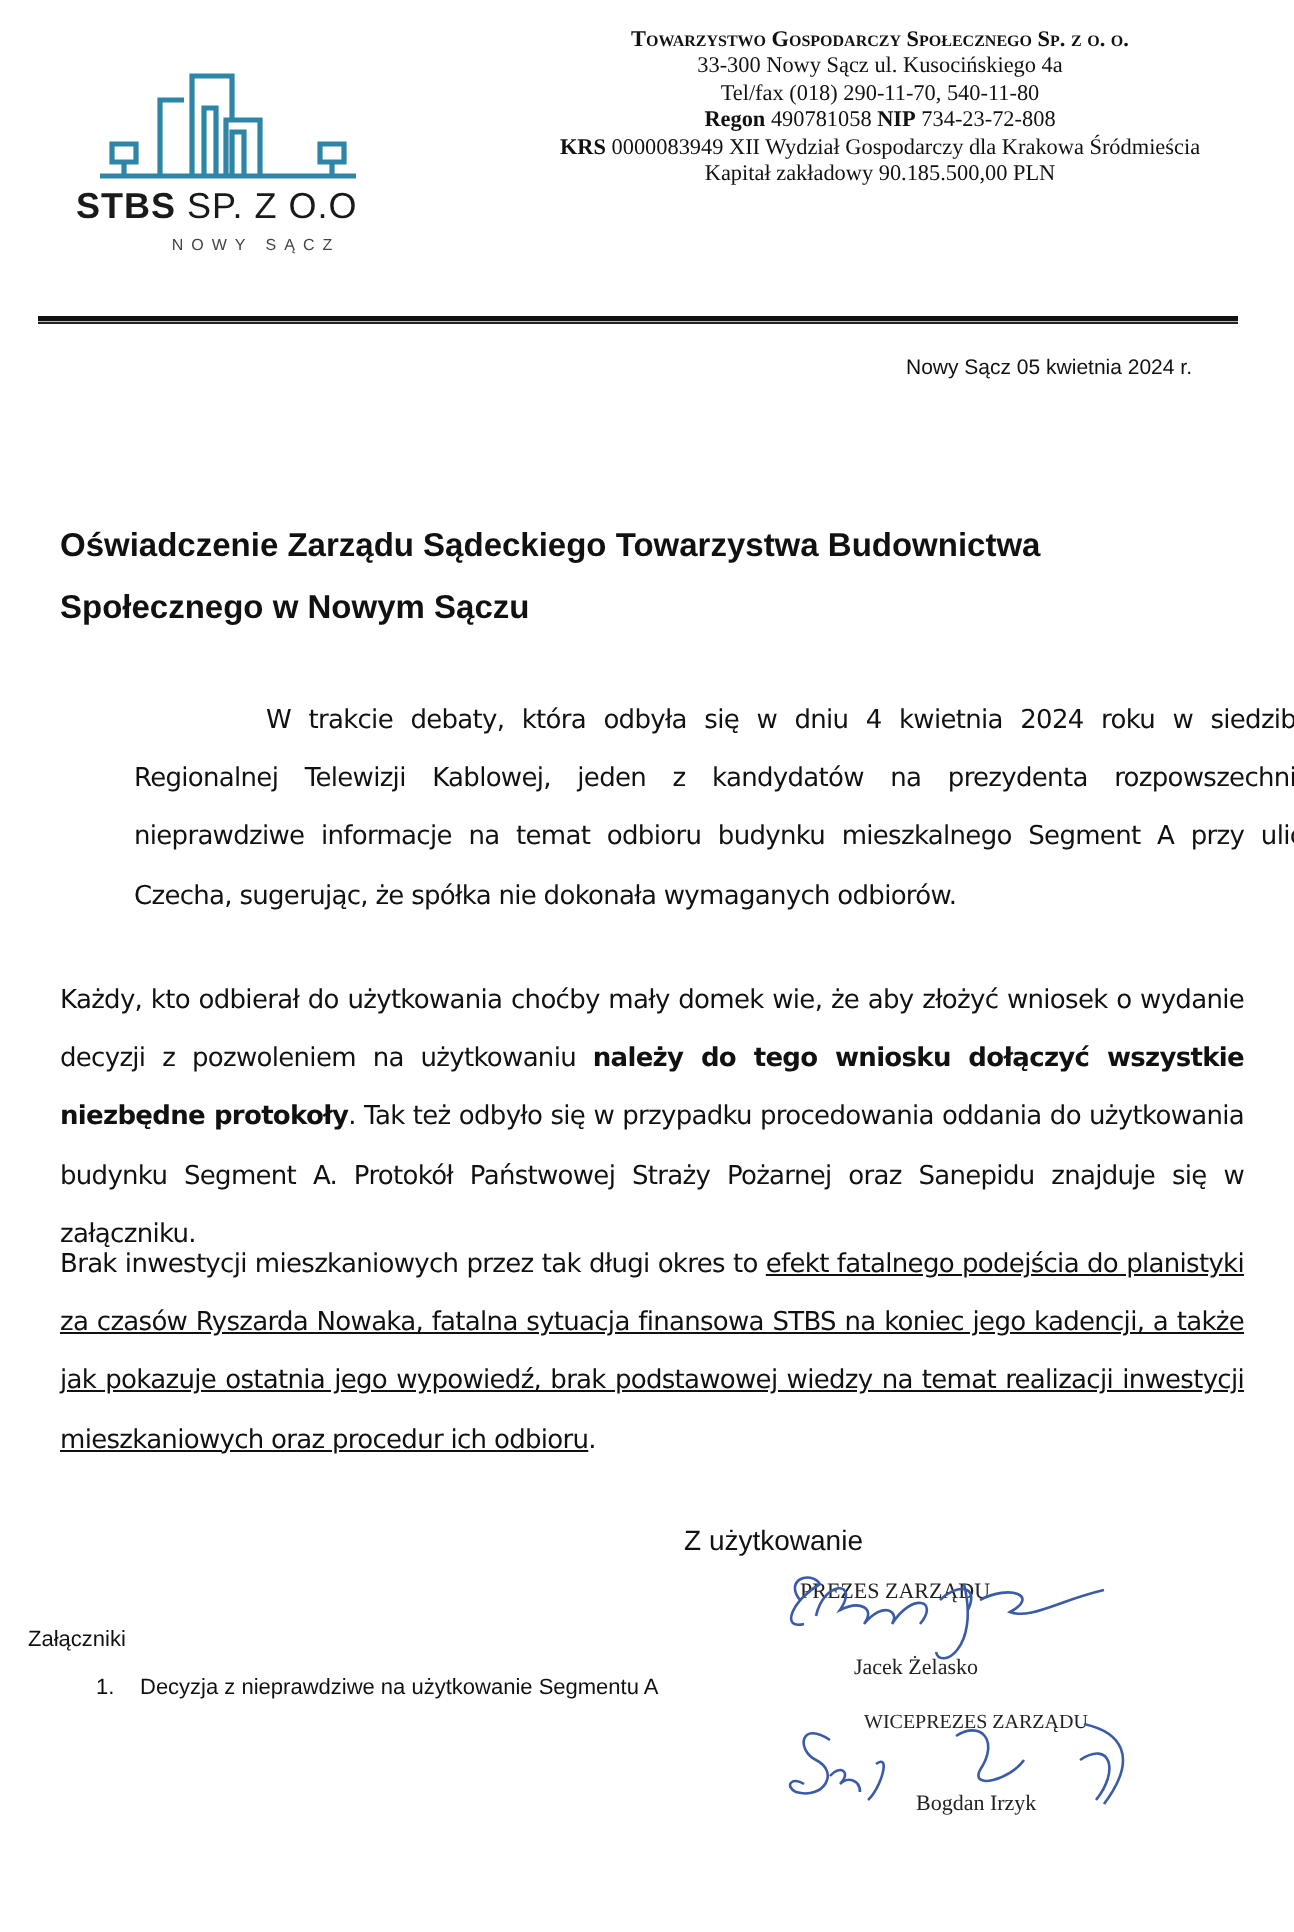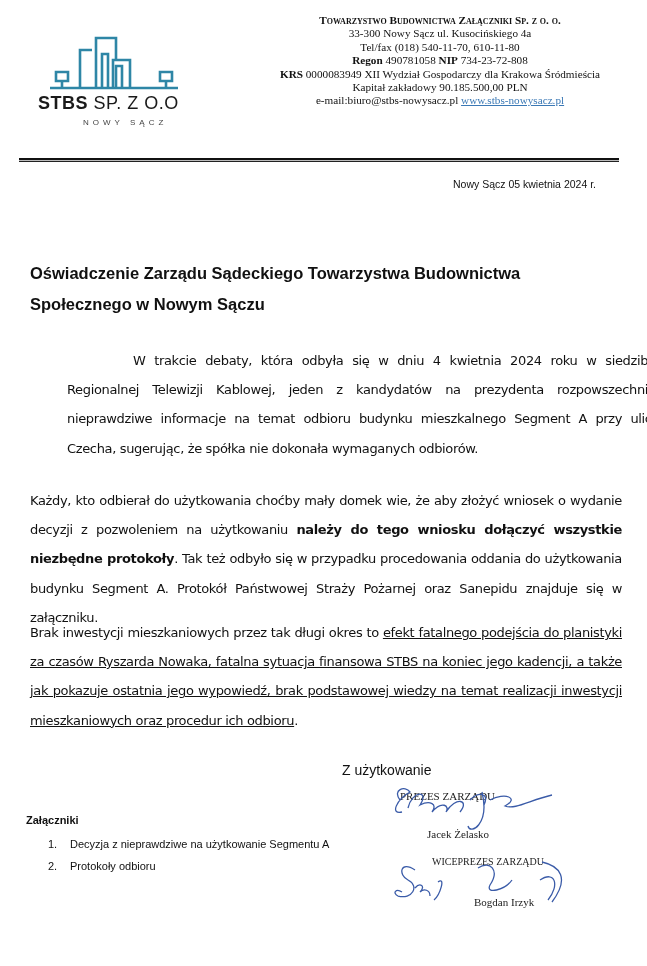--- a/index.html
+++ b/index.html
@@ -2,69 +2,68 @@
 <html><head>
 <meta charset="utf-8">
 <style>
   html,body{margin:0;padding:0;}
   body{width:647px;height:966px;background:#ffffff;position:relative;overflow:hidden;color:#111;}
   .abs{position:absolute;}
   
   .logo-icon{left:50px;top:32px;width:128px;height:60px;}
   .logo-text{left:38px;top:93px;width:180px;font-family:"Liberation Sans",sans-serif;font-size:18px;color:#1a1a1a;letter-spacing:0.5px;white-space:nowrap;}
   .logo-text b{font-weight:700;}
-  .logo-sub{left:83px;top:118px;width:120px;font-family:"Liberation Sans",sans-serif;font-size:8px;letter-spacing:4px;color:#444;white-space:nowrap;}
+  .logo-sub{left:68px;top:118px;width:120px;font-family:"Liberation Sans",sans-serif;font-size:8px;letter-spacing:4px;color:#444;white-space:nowrap;text-align:center;}
   
   .lh{left:240px;top:14px;width:400px;text-align:center;font-family:"Liberation Serif",serif;font-size:11.2px;line-height:13.4px;color:#111;}
   .lh .sc{font-variant:small-caps;font-weight:700;}
   .lh .link{color:#3a78b5;text-decoration:underline;}
   .rule{left:19px;top:158px;width:600px;height:4px;background:linear-gradient(to bottom,#111 0,#111 62%,#bbb 62%,#bbb 75%,#222 75%);}
   .date{left:453px;top:178px;font-family:"Liberation Sans",sans-serif;font-size:10.5px;color:#111;white-space:nowrap;}
   .title{left:30px;top:258px;width:600px;text-align:left;font-family:"Liberation Sans",sans-serif;font-weight:700;font-size:16.5px;line-height:31px;color:#111;}
   .body{left:30px;width:592px;font-family:"DejaVu Sans",sans-serif;font-size:13px;line-height:29.2px;color:#111;text-align:justify;letter-spacing:-0.35px;}
   .p1{top:346px;margin-left:37px;}
   .p1 .indent{display:inline-block;width:66px;}
   .p2{top:486px;}
   .p3{top:618px;}
   .u{text-decoration:underline;}
   .closing{left:342px;top:762px;font-family:"Liberation Sans",sans-serif;font-size:14px;color:#111;}
-  .att-title{left:26px;top:814px;font-family:"Liberation Sans",sans-serif;font-size:11px;color:#111;font-weight:bold;}
+  .att-title{left:14px;top:814px;font-family:"Liberation Sans",sans-serif;font-size:11px;color:#111;}
   .att-list{left:48px;top:833px;font-family:"Liberation Sans",sans-serif;font-size:11px;line-height:22px;color:#111;margin:0;padding:0;list-style:none;}
   .att-list li .num{display:inline-block;width:22px;}
   .stamp{font-family:"Liberation Serif",serif;color:#222;white-space:nowrap;}
   .stamp1{left:400px;top:790px;font-size:11px;}
   .name1{left:427px;top:828px;font-size:11px;}
   .stamp2{left:432px;top:856px;font-size:10px;}
-  .name2{left:458px;top:896px;font-size:11px;margin-left:16px;}
+  .name2{left:458px;top:896px;font-size:11px;}
   .sig{left:0;top:0;width:647px;height:966px;pointer-events:none;}
 </style>
 </head>
 <body>
 
 <svg class="abs logo-icon" viewBox="0 0 128 60" fill="none" stroke="#2e86a6" stroke-width="2.6">
   <path d="M0 56 H128"></path>
   <path d="M12 56 V49 M6 40 H18 V49 H6 Z"></path>
   <path d="M116 56 V49 M110 40 H122 V49 H110 Z"></path>
   <path d="M30 56 V18 H42"></path>
   <path d="M46 56 V6 H66 V28"></path>
   <path d="M52 56 V22 H58 V56"></path>
   <path d="M63 56 V28 H80 V56"></path>
   <path d="M66 56 V34 H72 V56"></path>
 </svg>
 <div class="abs logo-text"><b>STBS</b><span> SP. Z O.O</span></div>
 <div class="abs logo-sub">NOWY SĄCZ</div>
 
 <div class="abs lh">
-  <div class="sc">Towarzystwo Budownictwa Załączniki Sp. z o. o.</div>
+  <div class="sc">Towarzystwo Gospodarczy Społecznego Sp. z o. o.</div>
   <div>33-300 Nowy Sącz ul. Kusocińskiego 4a</div>
-  <div>Tel/fax (018) 540-11-70, 610-11-80</div>
+  <div>Tel/fax (018) 290-11-70, 540-11-80</div>
   <div><b>Regon</b><span> 490781058 </span><b>NIP</b><span> 734-23-72-808</span></div>
   <div><b>KRS</b><span> 0000083949 XII Wydział Gospodarczy dla Krakowa Śródmieścia</span></div>
   <div>Kapitał zakładowy 90.185.500,00  PLN</div>
-  <div><span>e-mail:biuro@stbs-nowysacz.pl </span><span class="link">www.stbs-nowysacz.pl</span></div>
 </div>
 
 <div class="abs rule"></div>
 
 <div class="abs date">Nowy Sącz 05 kwietnia 2024 r.</div>
 
 <div class="abs title">
   <div>Oświadczenie Zarządu Sądeckiego Towarzystwa Budownictwa</div>
   <div>Społecznego w Nowym Sączu</div>
 </div>
@@ -73,21 +72,20 @@
 
 <div class="abs body p2"><span>Każdy, kto odbierał do użytkowania choćby mały domek wie, że aby złożyć wniosek o wydanie decyzji  z pozwoleniem na użytkowaniu </span><b>należy do tego wniosku dołączyć wszystkie niezbędne protokoły</b><span>. Tak też odbyło się w przypadku procedowania oddania do użytkowania budynku Segment A. Protokół  Państwowej Straży Pożarnej oraz Sanepidu znajduje się w załączniku.</span></div>
 
 <div class="abs body p3"><span>Brak inwestycji mieszkaniowych przez tak długi okres to </span><span class="u">efekt fatalnego podejścia do planistyki za czasów Ryszarda Nowaka, fatalna sytuacja finansowa STBS na koniec jego kadencji, a także jak pokazuje ostatnia jego wypowiedź, brak podstawowej wiedzy na temat realizacji inwestycji mieszkaniowych oraz procedur ich odbioru</span><span>.</span></div>
 
 <div class="abs closing">Z użytkowanie</div>
 
 <div class="abs att-title">Załączniki</div>
 <ul class="abs att-list">
   <li><span class="num">1.</span><span>Decyzja z nieprawdziwe na użytkowanie Segmentu A</span></li>
-  <li><span class="num">2.</span><span>Protokoły odbioru</span></li>
 </ul>
 
 <div class="abs stamp stamp1">PREZES ZARZĄDU</div>
 <div class="abs stamp name1">Jacek Żelasko</div>
 <div class="abs stamp stamp2">WICEPREZES ZARZĄDU</div>
 <div class="abs stamp name2">Bogdan Irzyk</div>
 
 <svg class="abs sig" viewBox="0 0 647 966" fill="none" stroke="#3a5ba8" stroke-width="1.3">
   <path d="M400 800 C392 790 405 785 410 792 C396 800 390 815 402 812 M408 808 C412 790 430 790 420 805 C430 800 438 804 432 812 C442 800 450 806 446 812 C456 796 470 800 460 812 M470 800 C478 792 490 792 484 805 M482 792 C490 825 470 835 468 826 M490 800 C505 792 520 798 505 806 C515 810 530 800 552 795"></path>
   <path d="M415 870 C400 860 398 875 408 880 C420 886 412 900 398 896 C392 893 396 888 402 892 M415 888 C420 882 426 886 420 892 C424 888 430 890 430 896 M438 882 C446 876 440 895 434 900 M478 868 C490 860 500 870 490 885 C485 895 505 890 512 880 M540 880 C555 870 560 885 548 900 M542 862 C560 866 570 878 552 902"></path>

